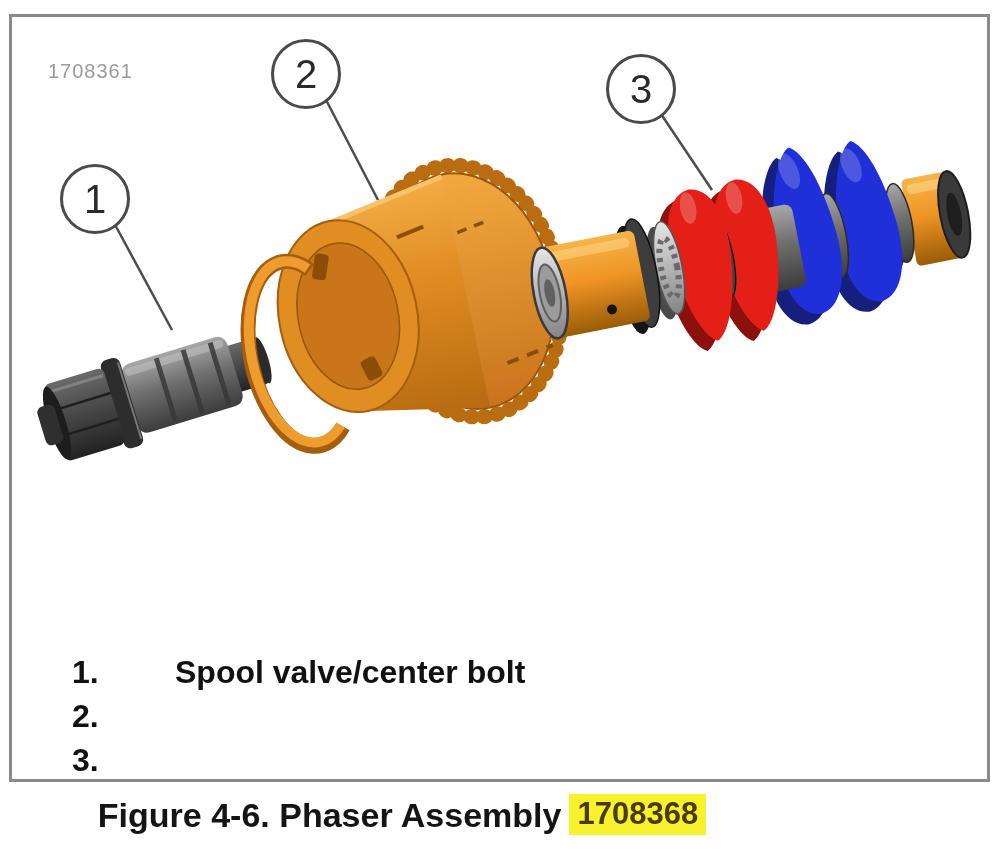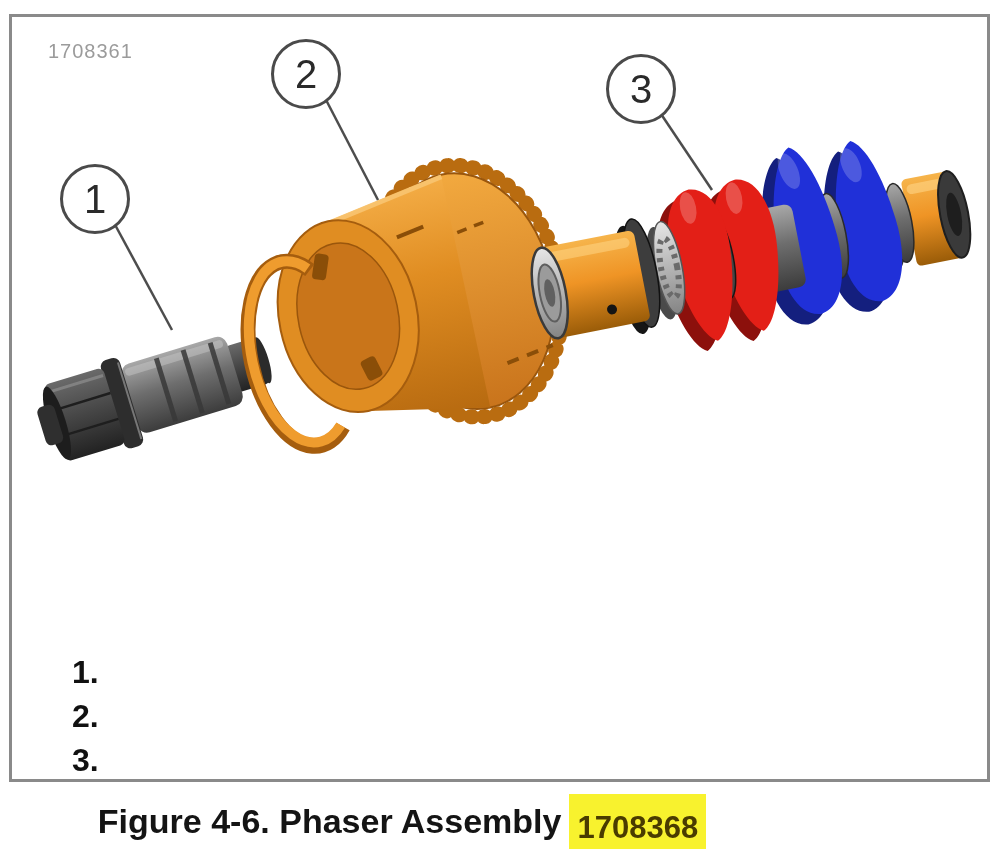--- a/index.html
+++ b/index.html
@@ -1,28 +1,28 @@
 <!DOCTYPE html>
 <html><head>
 <meta charset="utf-8">
 <style>
   html,body{margin:0;padding:0;background:#ffffff;}
   body{width:1000px;height:849px;overflow:hidden;font-family:"Liberation Sans",sans-serif;}
   .page{position:relative;width:1000px;height:849px;background:#ffffff;}
   .frame{position:absolute;left:9px;top:14px;width:975px;height:762px;border:3px solid #8a8a8a;background:#ffffff;}
-  .watermark{position:absolute;left:48px;top:40px;font-size:20px;color:#9b9b9b;letter-spacing:1px;}
+  .watermark{position:absolute;left:48px;top:60px;font-size:20px;color:#9b9b9b;letter-spacing:1px;}
   .diagram-svg{position:absolute;left:0;top:0;width:1000px;height:849px;}
   .callout{position:absolute;width:64px;height:64px;border-radius:50%;border:3px solid #4a4a4a;background:#ffffff;
            display:flex;align-items:center;justify-content:center;font-size:40px;color:#2a2a2a;}
   .legend{position:absolute;left:72px;top:650px;}
   .legend-row{display:flex;height:44px;align-items:center;font-weight:bold;font-size:32px;color:#111111;}
   .legend-num{width:103px;}
-  .caption-bar{position:absolute;left:0;top:794px;width:804px;display:flex;justify-content:center;align-items:center;gap:8px;}
+  .caption-bar{position:absolute;left:0;top:794px;width:804px;display:flex;justify-content:center;align-items:flex-end;gap:8px;}
   .caption-text{font-weight:bold;font-size:34px;color:#141414;}
-  .caption-ref{font-weight:bold;font-size:31px;color:#4a3c00;background:#f8f22e;padding:16px 8px 3px 8px;}
+  .caption-ref{font-weight:bold;font-size:31px;color:#4a3c00;background:#f8f22e;padding:2px 8px 3px 8px;}
 </style>
 </head>
 <body>
 
 <div class="page">
 
   <div class="frame"></div>
 
   <div class="watermark">1708361</div>
 
@@ -153,20 +153,21 @@
   <div class="callout" style="left:271px;top:39px;">
     <span>2</span>
   </div>
   <div class="callout" style="left:606px;top:54px;">
     <span>3</span>
   </div>
 
   <div class="legend">
     <div class="legend-row">
       <span class="legend-num">1.</span>
+      <span class="legend-label">Spool valve/center bolt</span>
     </div>
     <div class="legend-row">
       <span class="legend-num">2.</span>
     </div>
     <div class="legend-row">
       <span class="legend-num">3.</span>
     </div>
   </div>
 
   <div class="caption-bar">

